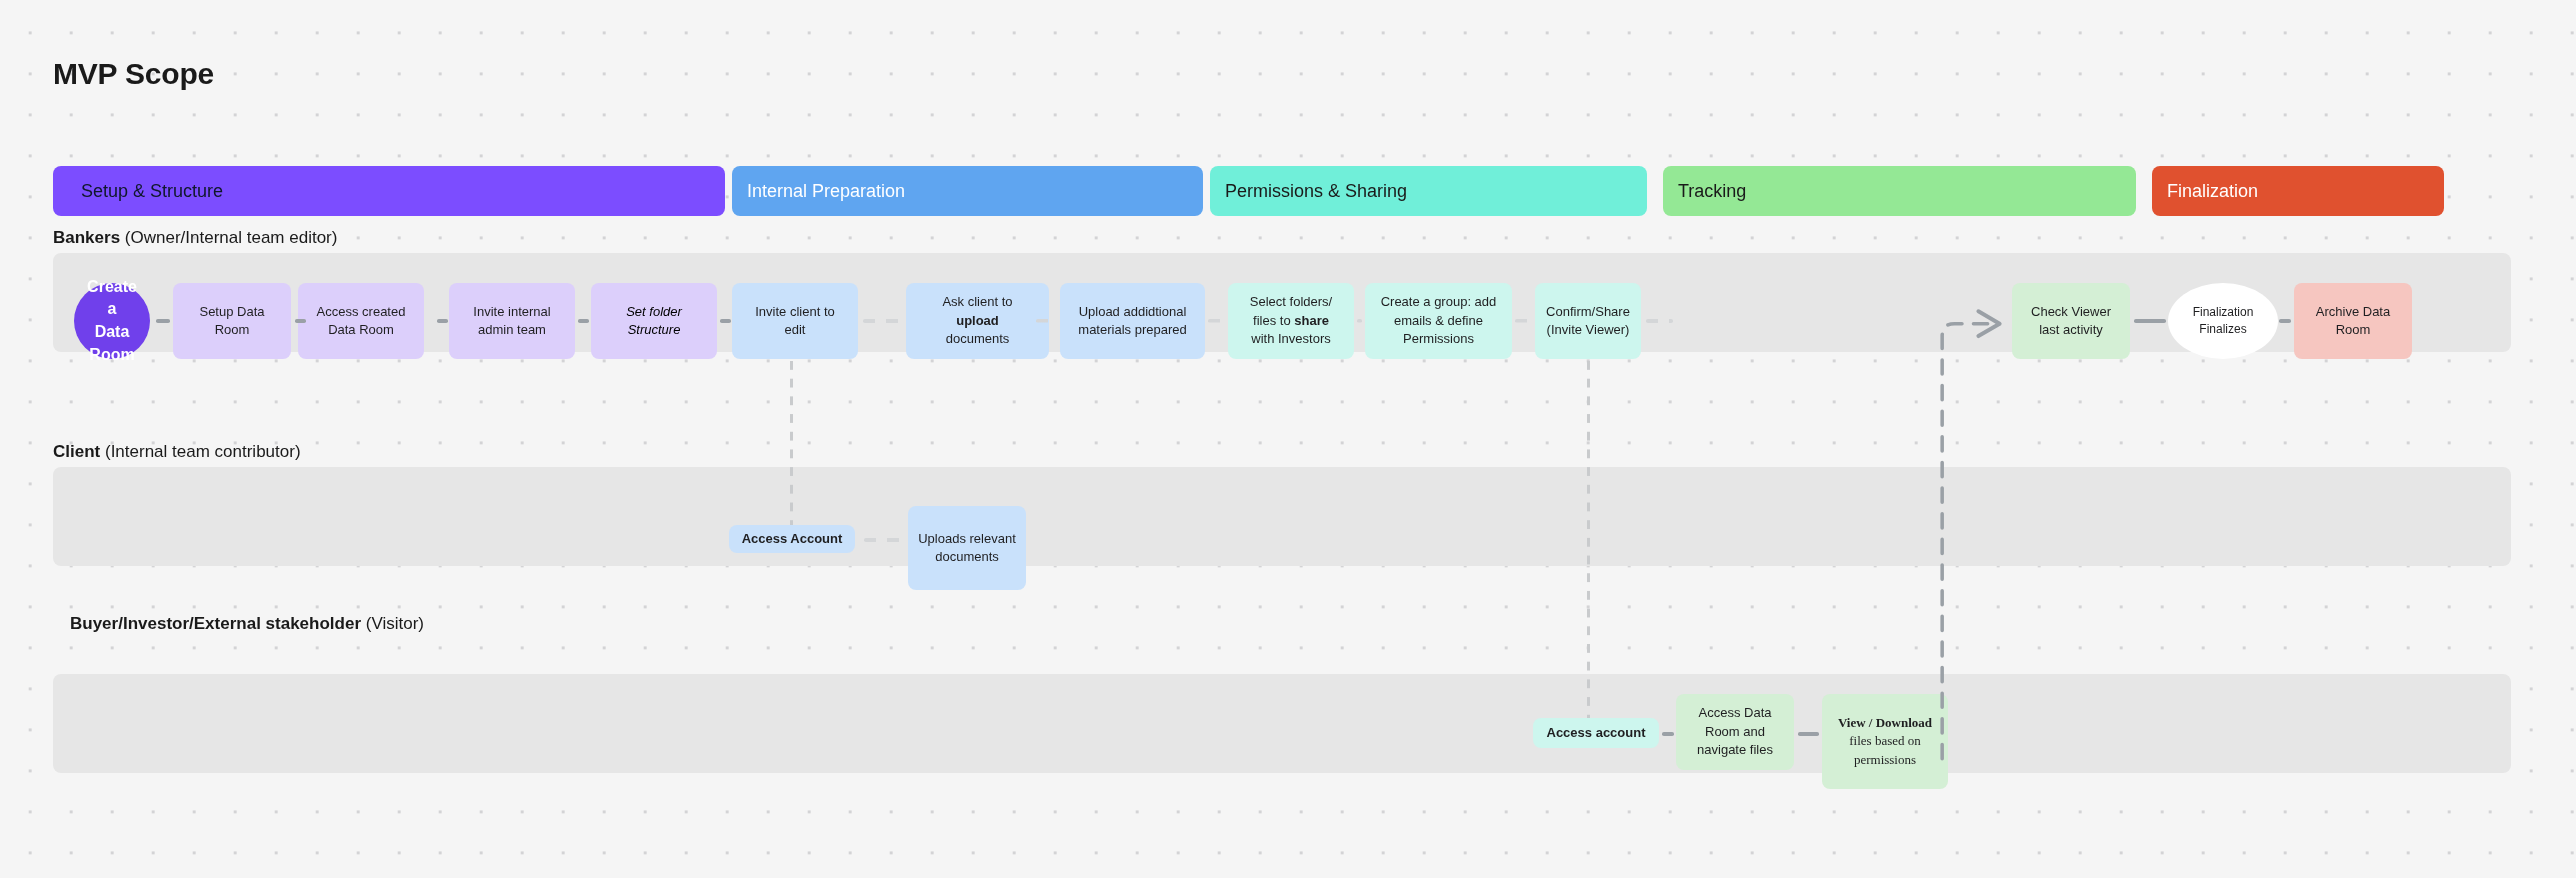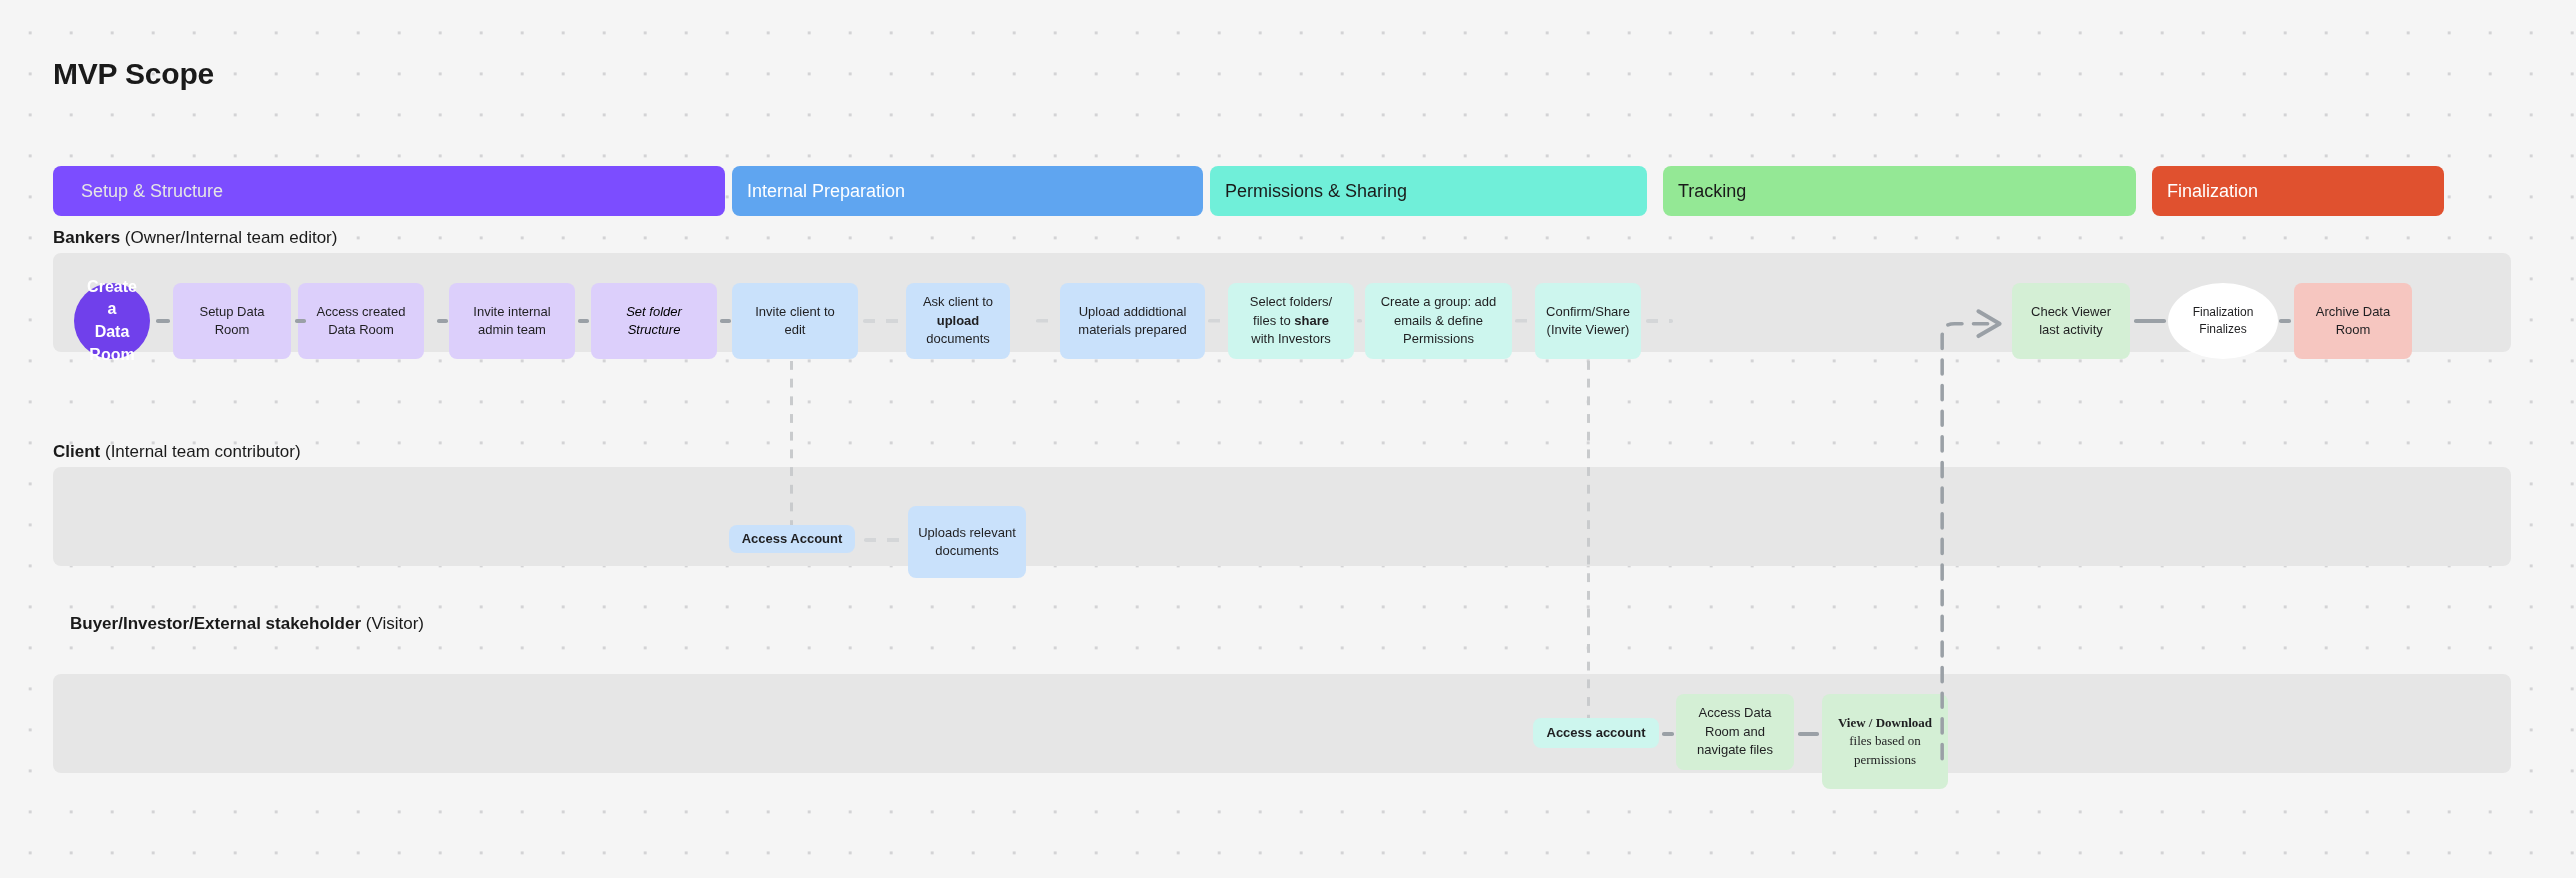--- a/index.html
+++ b/index.html
@@ -112,21 +112,21 @@
   }
 </style>
 </head>
 <body>
 
 <div id="canvas">
 
   <div id="page-title">MVP Scope</div>
 
   <div id="phase-bars">
-      <div class="phase-bar" style="left: 53px; width: 672px; background: rgb(124, 77, 255); color: #e5e5e5; padding-left: 28px;">
+      <div class="phase-bar" style="left: 53px; width: 672px; background: rgb(124, 77, 255); color: #0f172a; padding-left: 28px;">
         <span>Setup &amp; Structure</span>
       </div>
       <div class="phase-bar" style="left: 732px; width: 471px; background: rgb(95, 165, 240); color: rgb(255, 255, 255);">
         <span>Internal Preparation</span>
       </div>
       <div class="phase-bar dark-text" style="left: 1210px; width: 437px; background: rgb(112, 239, 217); color: rgb(26, 26, 26);">
         <span>Permissions &amp; Sharing</span>
       </div>
       <div class="phase-bar dark-text" style="left: 1663px; width: 473px; background: rgb(148, 232, 149); color: rgb(26, 26, 26);">
         <span>Tracking</span>
@@ -169,21 +169,21 @@
           <span class="nl">Set folder</span>
           <span class="nl">Structure</span>
         </div>
       </div>
       <div class="node" style="left: 732px; top: 283px; width: 126px; height: 76px; background: rgb(201, 225, 251); color: rgb(31, 31, 33);">
         <div>
           <span class="nl">Invite client to</span>
           <span class="nl">edit</span>
         </div>
       </div>
-      <div class="node" style="left: 906px; top: 283px; width: 104px; height: 76px; background: rgb(201, 225, 251); color: rgb(31, 31, 33);">
+      <div class="node" style="left: 906px; top: 283px; width: 143px; height: 76px; background: rgb(201, 225, 251); color: rgb(31, 31, 33);">
         <div>
           <span class="nl">Ask client to</span>
           <span class="nl"><b>upload</b></span>
           <span class="nl">documents</span>
         </div>
       </div>
       <div class="node" style="left: 1060px; top: 283px; width: 145px; height: 76px; background: rgb(201, 225, 251); color: rgb(31, 31, 33);">
         <div>
           <span class="nl">Upload addidtional</span>
           <span class="nl">materials prepared</span>
@@ -227,21 +227,21 @@
           <span class="nl">Room</span>
         </div>
       </div>
       <div class="lane-label" style="top: 442px;"><b>Client</b> <span class="sub">(Internal team contributor)</span></div>
       <div class="lane-bg" style="top: 467px; height: 99px; background: rgb(230, 230, 230);"></div>
       <div class="node" style="left: 729px; top: 525px; width: 126px; height: 28px; background: rgb(201, 225, 251); color: rgb(31, 31, 33); font-weight: bold;">
         <div>
           <span class="nl"><b>Access Account</b></span>
         </div>
       </div>
-      <div class="node" style="left: 908px; top: 506px; width: 118px; height: 72px; background: rgb(201, 225, 251); color: rgb(31, 31, 33); text-align: center;">
+      <div class="node" style="left: 908px; top: 506px; width: 118px; height: 84px; background: rgb(201, 225, 251); color: rgb(31, 31, 33); text-align: center;">
         <div>
           <span class="nl">Uploads relevant</span>
           <span class="nl">documents</span>
         </div>
       </div>
       <div class="lane-label" style="top: 614px; margin-left: 17px;"><b>Buyer/Investor/External stakeholder</b> <span class="sub">(Visitor)</span></div>
       <div class="lane-bg" style="top: 674px; height: 99px; background: rgb(230, 230, 230);"></div>
       <div class="node" style="left: 1533px; top: 718px; width: 126px; height: 30px; background: rgb(205, 246, 238); color: rgb(31, 31, 33); font-weight: bold;">
         <div>
           <span class="nl"><b>Access account</b></span>

